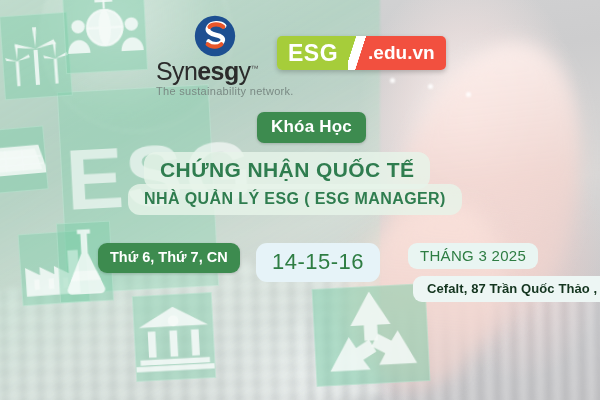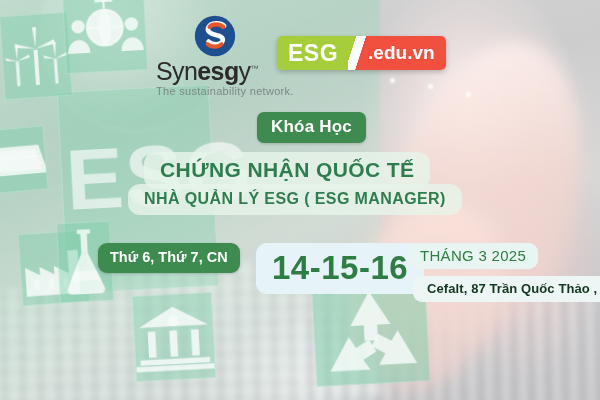--- a/index.html
+++ b/index.html
@@ -236,22 +236,22 @@
     box-shadow: 0 1px 3px rgba(0,0,0,0.18);
   }
 
   .badge-days {
     position: absolute;
     left: 256px; top: 243px;
     background: #e6f3f8;
     color: #2e7d43;
     border-radius: 11px;
     padding: 6px 16px 7px 16px;
-    font-size: 33px;
-    font-weight: 700;
+    font-size: 22px;
+    font-weight: 400;
     letter-spacing: 0.5px;
     white-space: nowrap;
   }
 
   .badge-month {
     position: absolute;
     left: 408px; top: 243px;
     background: #e9f5f2;
     color: #2e7d43;
     border-radius: 9px;

